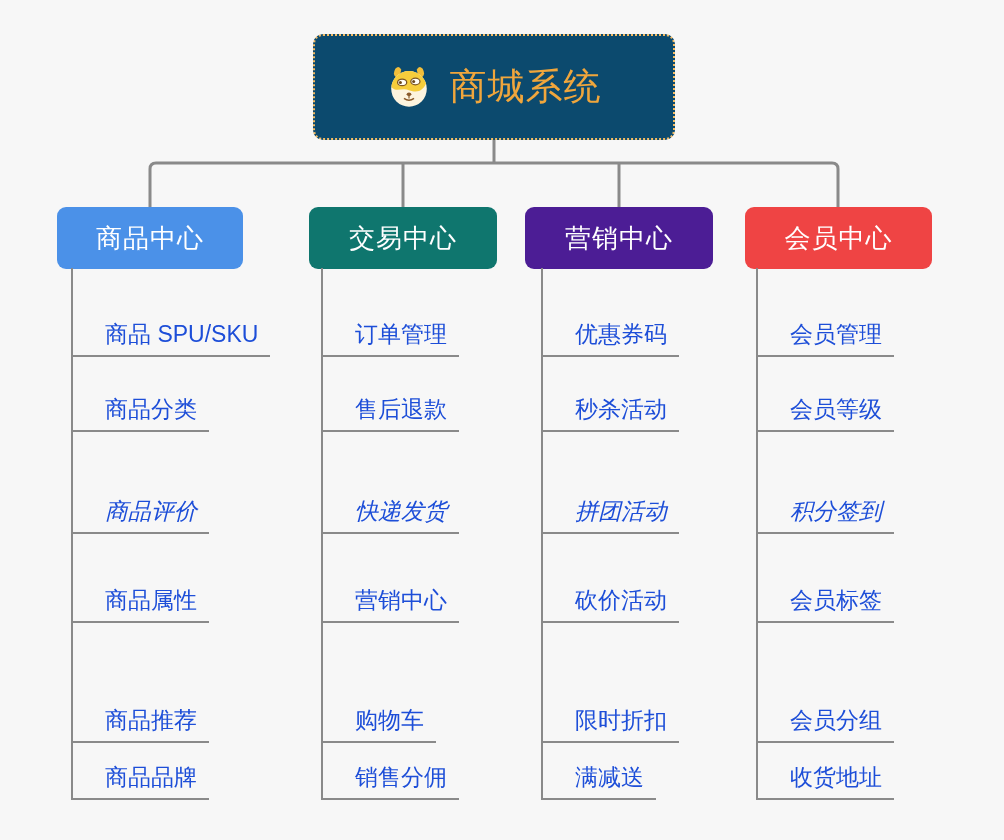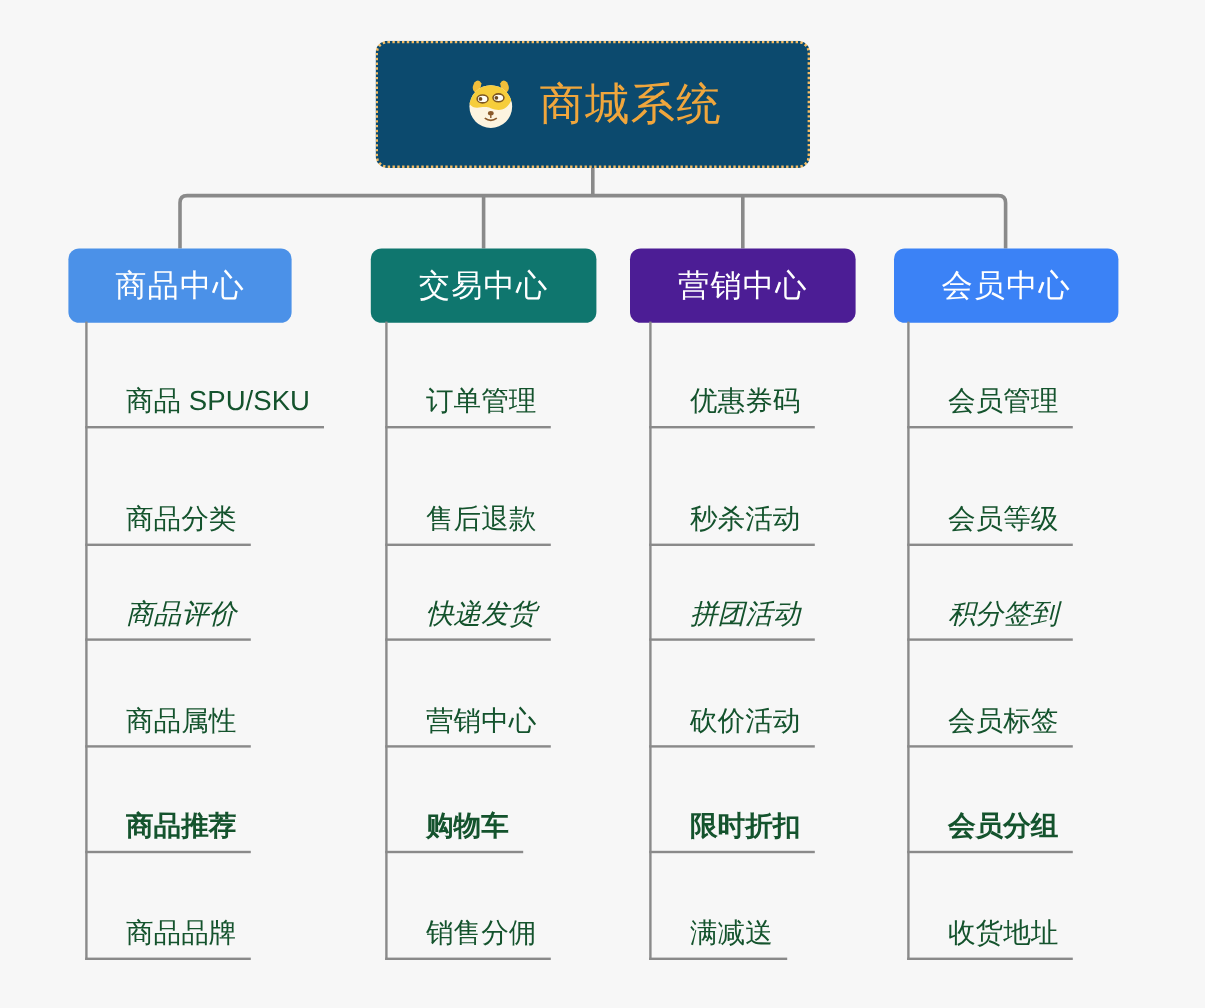--- a/index.html
+++ b/index.html
@@ -40,28 +40,28 @@
 
   
   .branch-line{
     position:absolute;top:268px;width:2px;height:532px;background:#8a8a8a;
   }
   .l1{left:71px;} .l2{left:321px;} .l3{left:541px;} .l4{left:756px;}
 
   
   .leaf{
     position:absolute;
-    font-size:23px;line-height:29px;color:#14532d;
+    font-size:23px;line-height:29px;color:#1d4ed8;
     padding:0 12px 6px 34px;
     border-bottom:2px solid #8a8a8a;
     white-space:nowrap;
   }
   .c1{left:71px;} .c2{left:321px;} .c3{left:541px;} .c4{left:756px;text-align:center;}
-  .r1{top:320px;} .r2{top:418px;} .r3{top:497px;font-style:italic;}
-  .r4{top:586px;} .r5{top:674px;font-weight:bold;} .r6{top:763px;}
+  .r1{top:320px;} .r2{top:395px;} .r3{top:497px;font-style:italic;}
+  .r4{top:586px;} .r5{top:706px;} .r6{top:763px;}
 </style>
 </head>
 <body>
 
 <div class="canvas">
 
   <svg class="connector-svg" width="1004" height="840" viewBox="0 0 1004 840">
     <g fill="none" stroke="#8a8a8a" stroke-width="3">
       <path d="M494 140 L494 164"></path>
       <path d="M150 207 L150 169 Q150 163 156 163 L832 163 Q838 163 838 169 L838 207"></path>
@@ -92,21 +92,21 @@
 
   <div class="branch-box b1" style="background: rgb(75, 145, 232);">
     <span>商品中心</span>
   </div>
   <div class="branch-box b2" style="background: #0f766e;">
     <span>交易中心</span>
   </div>
   <div class="branch-box b3" style="background: #4c1d95;">
     <span>营销中心</span>
   </div>
-  <div class="branch-box b4" style="background: #3b82f6;">
+  <div class="branch-box b4" style="background: #ef4444;">
     <span>会员中心</span>
   </div>
 
   <div class="branch-line l1"></div>
   <div class="branch-line l2"></div>
   <div class="branch-line l3"></div>
   <div class="branch-line l4"></div>
 
   <div class="leaf c1 r1">商品 SPU/SKU</div>
   <div class="leaf c1 r2">商品分类</div>

